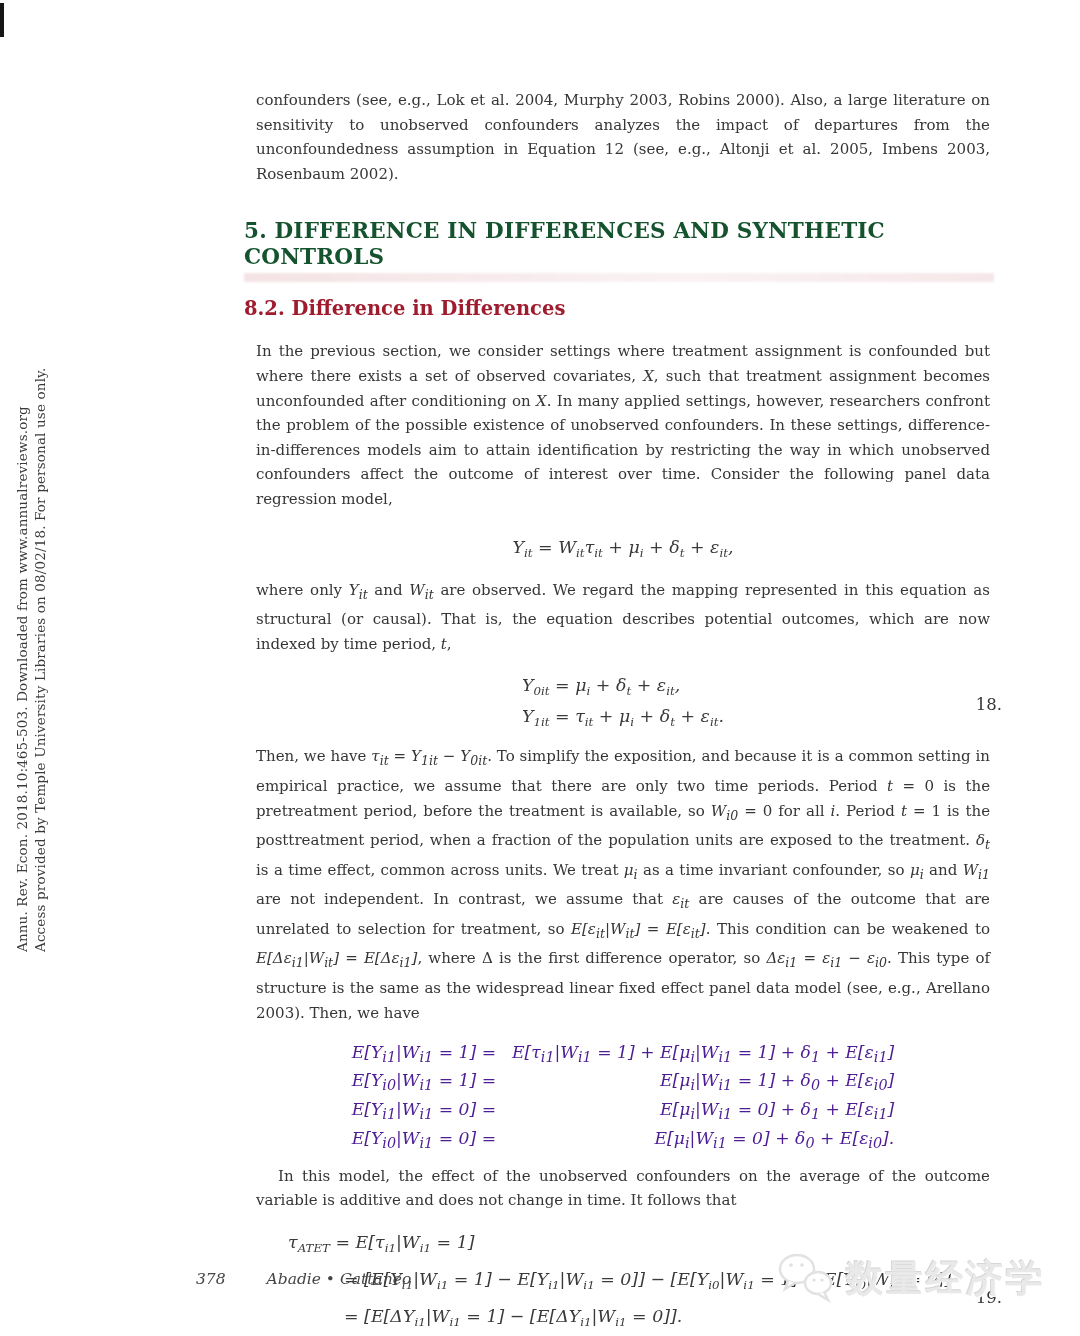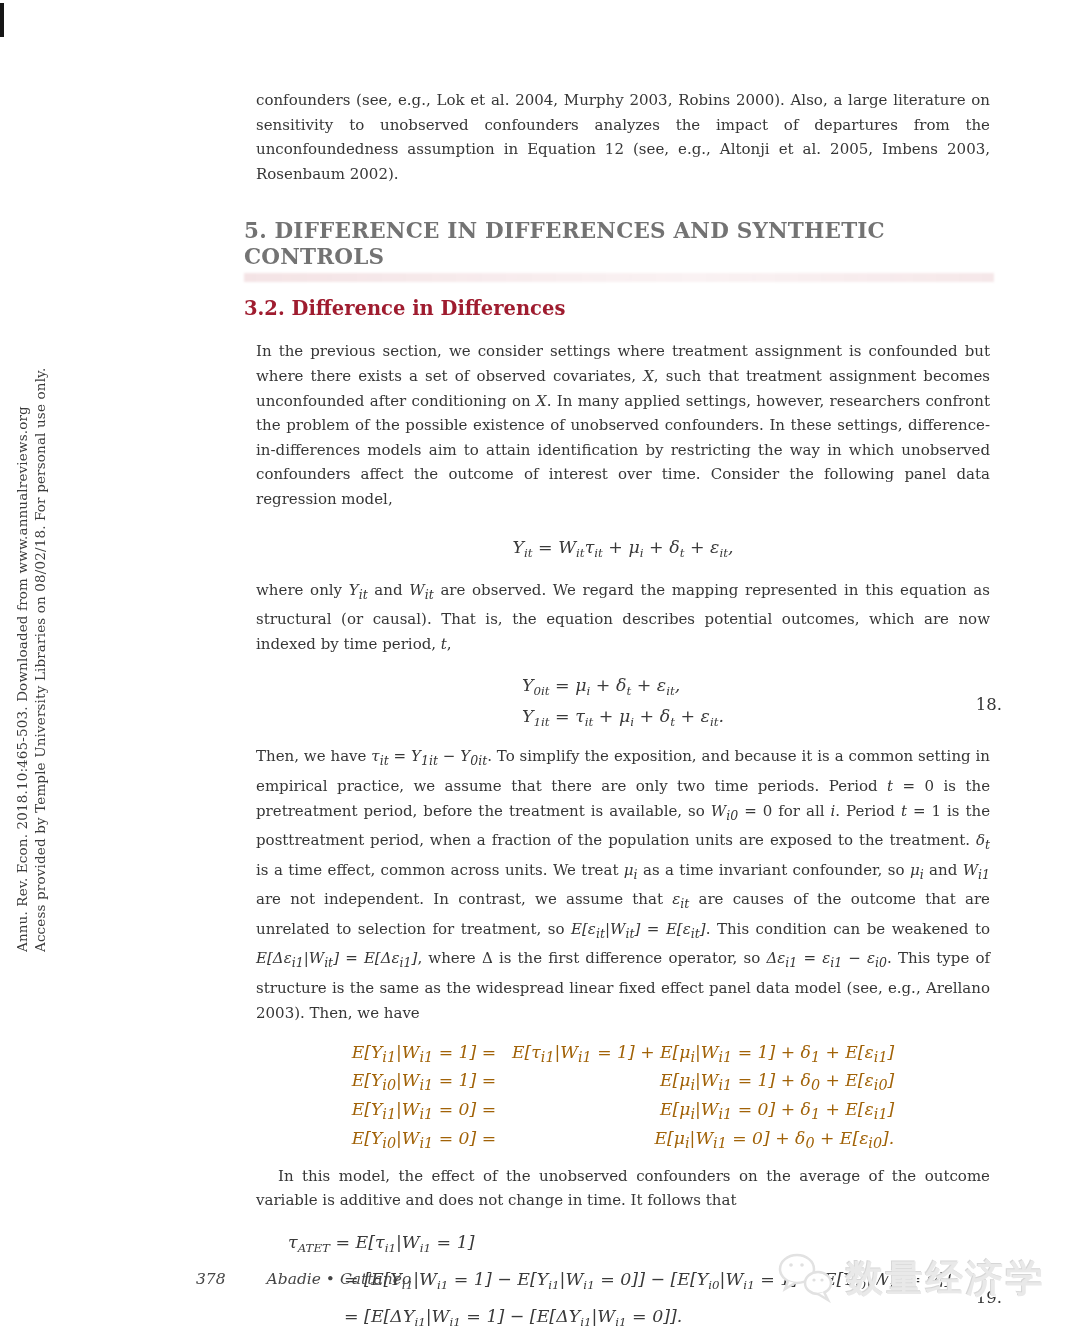--- a/index.html
+++ b/index.html
@@ -21,21 +21,21 @@
   .main-column { position:absolute; left:244px; top:76px; width:758px; }
 
   .para {
     font-size:15px; line-height:24.6px; text-align:justify;
     margin:12px; color:#363636;
   }
   .para i { font-style:italic; }
   .indent { text-indent:22px; }
 
   .section-heading {
-    margin:32px 0 0 0; color:#737373; font-weight:bold;
+    margin:32px 0 0 0; color:#14532d; font-weight:bold;
     font-size:21.5px; line-height:26px; letter-spacing:0.2px;
   }
   .heading-smudge {
     height:9px; margin-top:3px; width:99%;
     background:linear-gradient(90deg, rgba(170,40,55,0.13), rgba(170,40,55,0.06) 60%, rgba(170,40,55,0.11));
     filter:blur(1px);
   }
   .subsection-heading {
     margin:15px 0 0 0; color:#9f1c2f; font-weight:bold;
     font-size:19.5px; line-height:24px;
@@ -49,21 +49,21 @@
 
   .eq-wrap { position:relative; text-align:center; margin:14px 0 12px 0; }
   .eq-lines { display:inline-block; text-align:left; line-height:31px; }
   .eq-number {
     position:absolute; right:0; bottom:18px; font-style:normal;
     font-size:16.5px; color:#363636;
   }
 
   table.eq-table {
     margin:14px auto 10px auto; border-collapse:collapse;
-    font-style:italic; font-size:17.2px; color:#a16207;
+    font-style:italic; font-size:17.2px; color:#4c1d95;
   }
   table.eq-table td { padding:2.6px 0; }
   table.eq-table td.rhs { text-align:right; padding-left:16px;margin-top:18px; }
 
   .eq19 { position:relative; margin:14px 0 8px 44px; line-height:30px; }
   .eq19 .cont { padding-left:56px; margin-top:7px; }
 
   .footer {
     position:absolute; left:196px; top:1270px;
     font-style:italic; font-size:15.5px; color:#454545;
@@ -90,21 +90,21 @@
   <div>Access provided by Temple University Libraries on 08/02/18. For personal use only.</div>
 </div>
 
 <div class="main-column">
 
   <p class="para">confounders (see, e.g., Lok et al. 2004, Murphy 2003, Robins 2000). Also, a large literature on sensitivity to unobserved confounders analyzes the impact of departures from the unconfoundedness assumption in Equation 12 (see, e.g., Altonji et al. 2005, Imbens 2003, Rosenbaum 2002).</p>
 
   <h1 class="section-heading">5. DIFFERENCE IN DIFFERENCES AND SYNTHETIC CONTROLS</h1>
   <div class="heading-smudge"></div>
 
-  <h2 class="subsection-heading">3.2. Difference in Differences</h2>
+  <h2 class="subsection-heading">8.2. Difference in Differences</h2>
 
   <p class="para mt18">In the previous section, we consider settings where treatment assignment is confounded but where there exists a set of observed covariates, <i>X</i>, such that treatment assignment becomes unconfounded after conditioning on <i>X</i>. In many applied settings, however, researchers confront the problem of the possible existence of unobserved confounders. In these settings, difference-in-differences models aim to attain identification by restricting the way in which unobserved confounders affect the outcome of interest over time. Consider the following panel data regression model,</p>
 
   <div class="equation eq-center">Y<sub>it</sub> = W<sub>it</sub>τ<sub>it</sub> + μ<sub>i</sub> + δ<sub>t</sub> + ε<sub>it</sub>,</div>
 
   <p class="para">where only <i>Y<sub>it</sub></i> and <i>W<sub>it</sub></i> are observed. We regard the mapping represented in this equation as structural (or causal). That is, the equation describes potential outcomes, which are now indexed by time period, <i>t</i>,</p>
 
   <div class="eq-wrap">
     <div class="equation eq-lines">
       <div>Y<sub>0it</sub> = μ<sub>i</sub> + δ<sub>t</sub> + ε<sub>it</sub>,</div>

